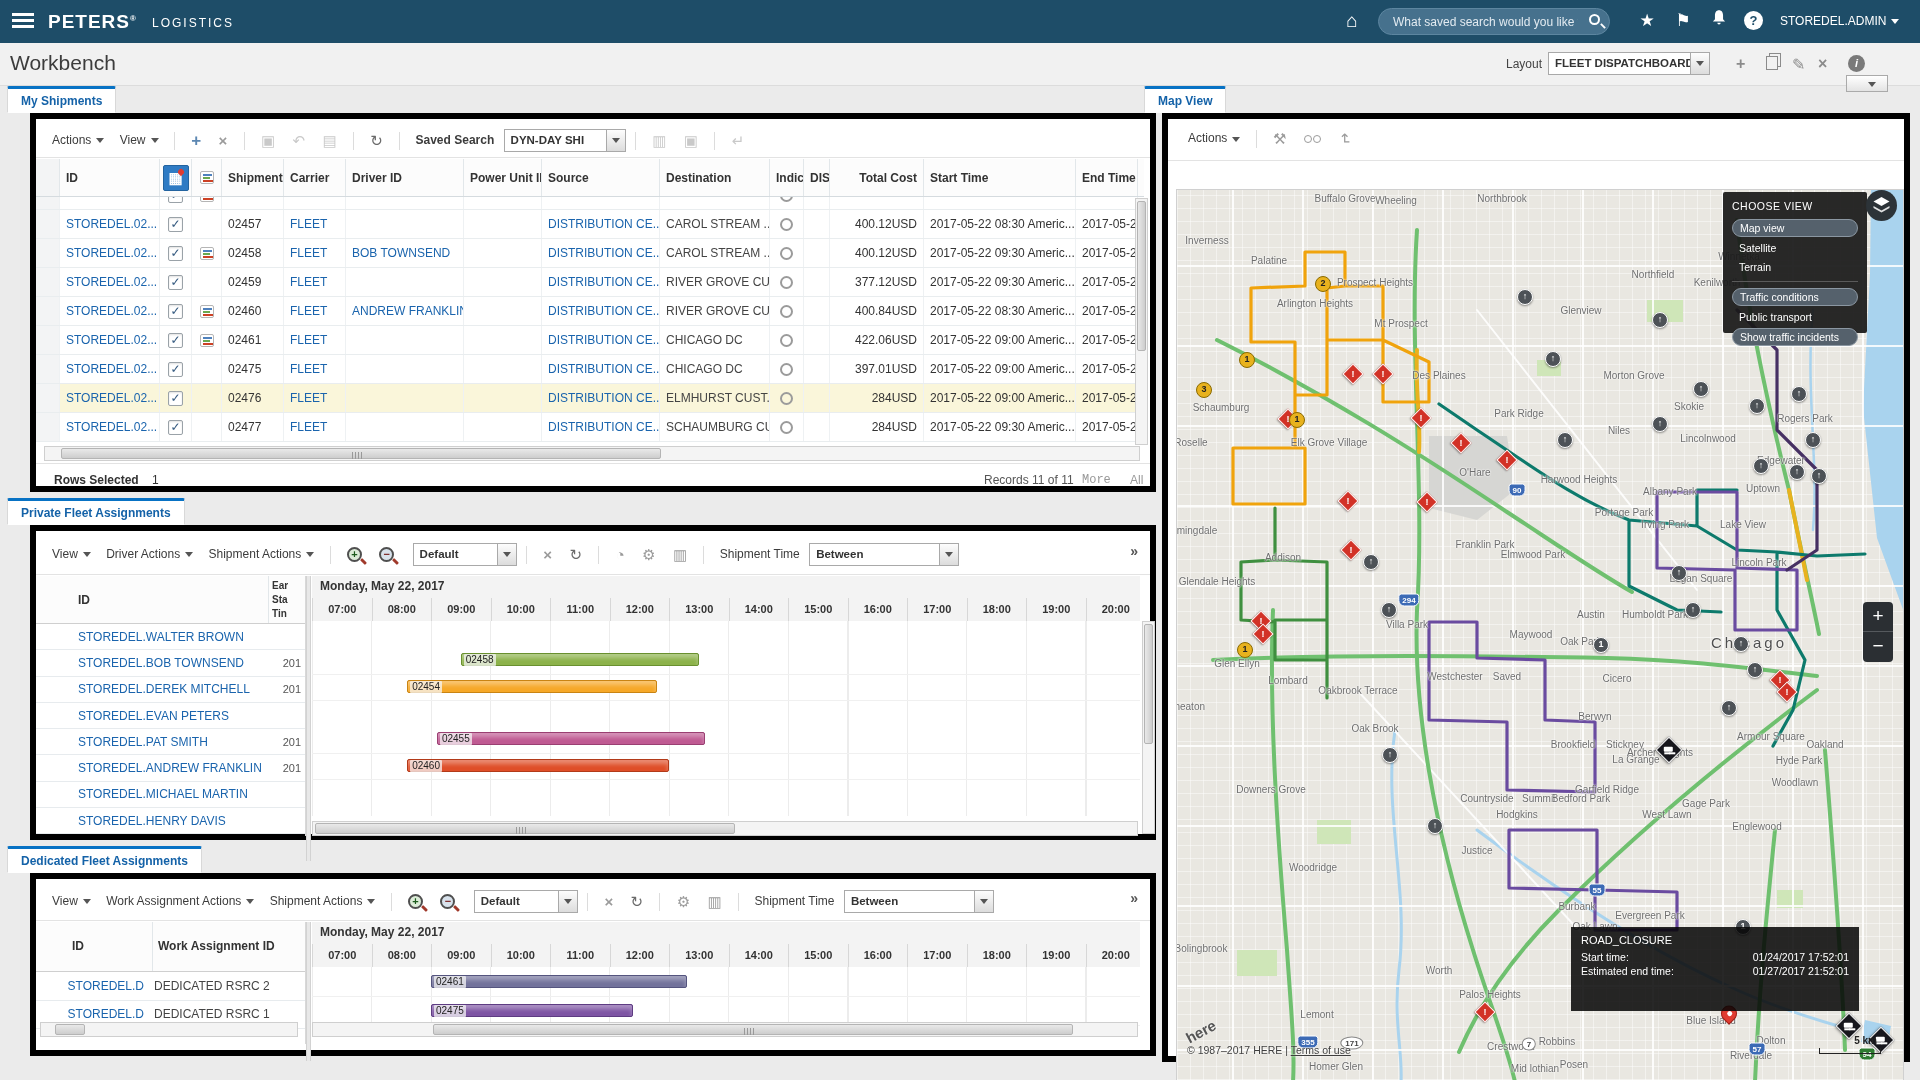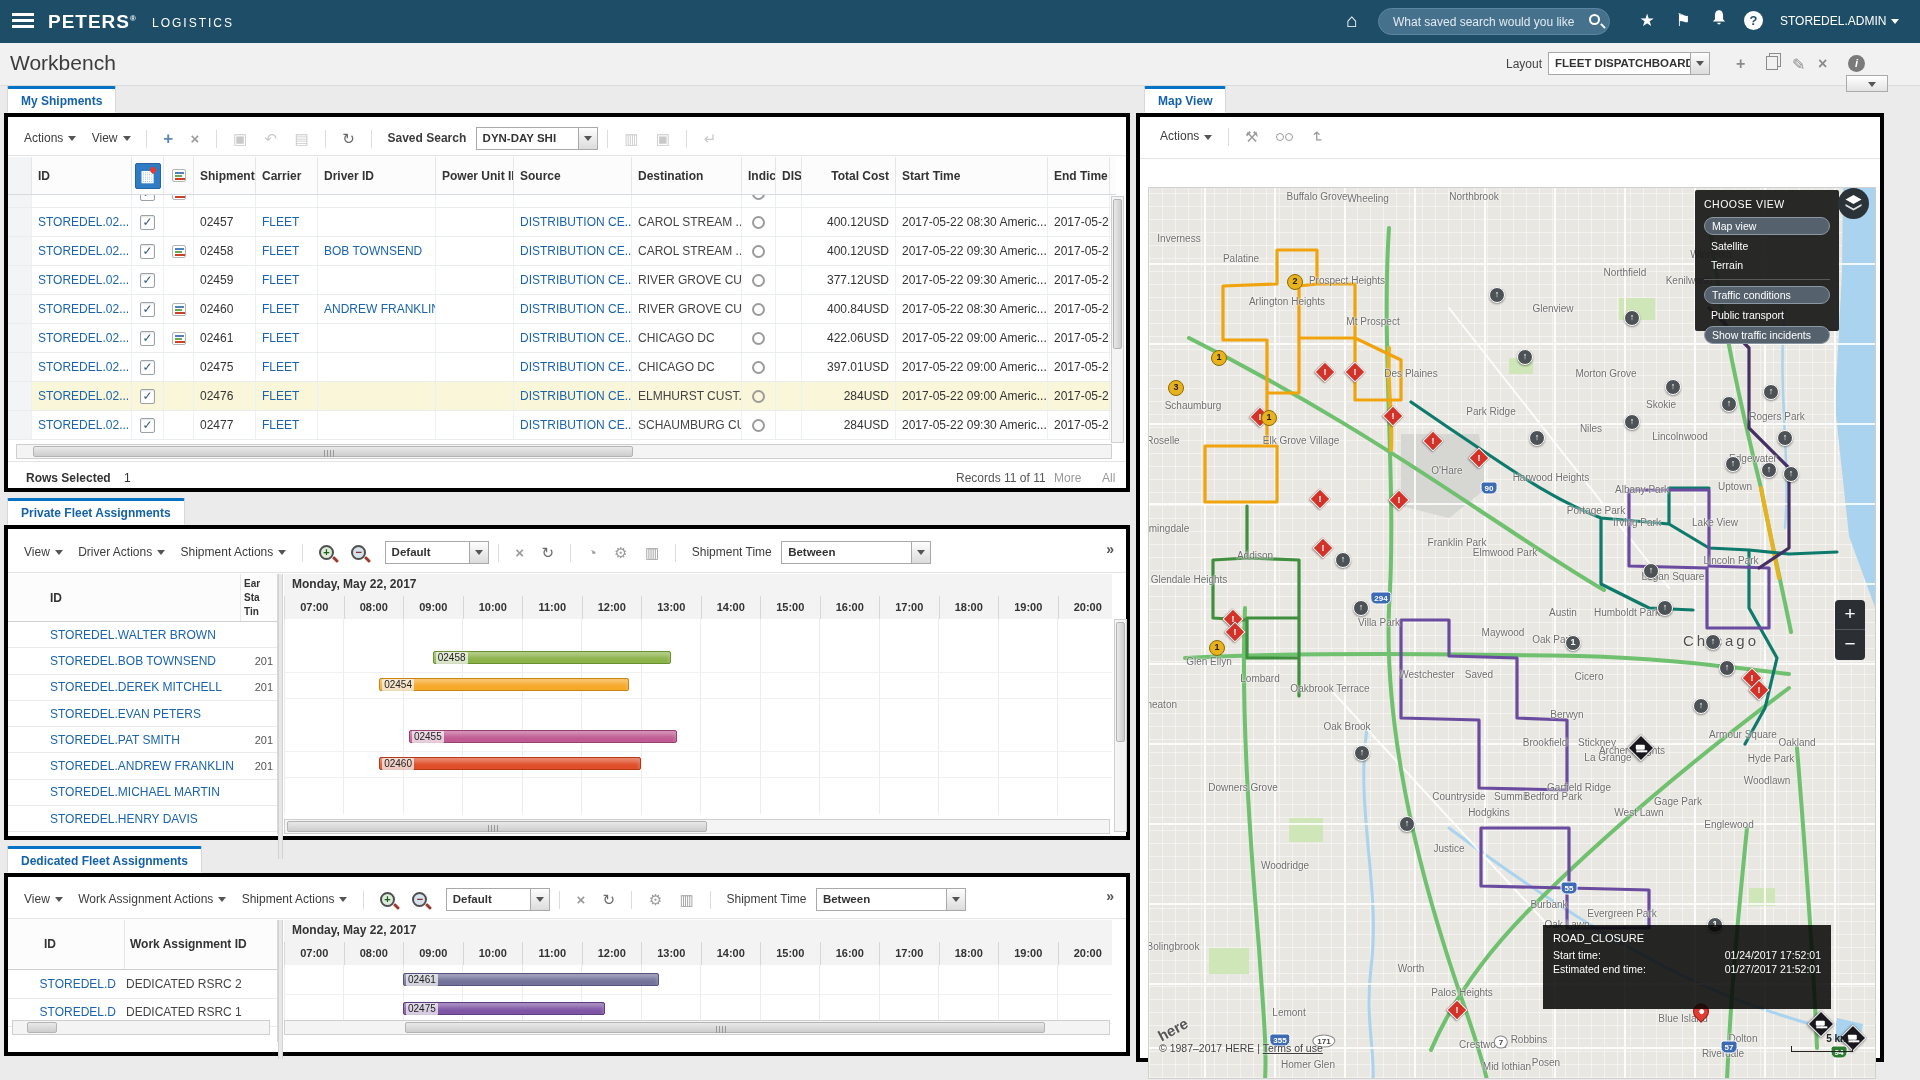--- a/index.html
+++ b/index.html
@@ -30,21 +30,21 @@
   .combo .ctext{position:absolute;left:6px;top:4px;white-space:nowrap;overflow:hidden;font-weight:bold;}
   .cbtn{position:absolute;right:0;top:0;width:19px;height:100%;background:linear-gradient(#fdfdfd,#dcdcdc);border-left:1px solid #a9a9a9;text-align:center;}
   .cbtn .car{margin:0;position:absolute;left:5px;top:8px;}
   .sub-ic{position:absolute;top:12px;font-size:16px;color:#8b8b8b;cursor:pointer;}
   .dupe{position:absolute;top:13px;width:12px;height:14px;border:1.5px solid #8b8b8b;background:#f1f1f1;box-shadow:3px -3px 0 -1px #f1f1f1,3px -3px 0 0 #8b8b8b;cursor:pointer;}
   #info-ic{position:absolute;left:1848px;top:12px;width:17px;height:17px;border-radius:50%;background:#7a7a7a;color:#fff;text-align:center;line-height:17px;font-size:11px;font-style:italic;font-weight:bold;cursor:pointer;}
   #mini-dd{position:absolute;left:1846px;top:75px;width:42px;height:17px;background:linear-gradient(#fff,#e3e3e3);border:1px solid #aaa;cursor:pointer;}
   #mini-dd .car{position:absolute;left:16px;top:6px;}
   
   .tab{position:absolute;background:#fff;border:1px solid #d8d8d8;border-bottom:1px solid #fff;border-top:3px solid #0872c4;padding:5px 13px 4px;color:#1462a8;font-weight:bold;font-size:12px;z-index:3;border-radius:2px 2px 0 0;cursor:pointer;white-space:nowrap;}
-  .pbody{position:absolute;background:#fff;border:4px solid #000000;z-index:2;}
+  .pbody{position:absolute;background:#fff;border:6px solid #000000;z-index:2;margin-left:26px;}
   .tbar{position:absolute;left:0;top:0;width:100%;border-bottom:1px solid #e3e3e3;background:#fff;}
   .mi{display:inline-block;font-size:12px;color:#3c3c3c;margin:0 6px;cursor:pointer;white-space:nowrap;}
   .sep{display:inline-block;width:1px;height:18px;background:#dcdcdc;vertical-align:middle;margin:0 6px;}
   .gic{display:inline-block;font-size:15px;color:#9b9b9b;margin:0 7px;cursor:pointer;vertical-align:middle;}
   .gic.blue{color:#5c87b2;font-weight:bold;font-size:17px;}
   .gic.dis{color:#c9c9c9;}
   .lens{display:inline-block;position:relative;width:15px;height:15px;border:2px solid #4f4f4f;border-radius:50%;background:#dcecd8;margin:0 7px;vertical-align:middle;text-align:center;line-height:11px;font-size:11px;font-weight:bold;color:#1c5c1c;cursor:pointer;}
   .lens:after{content:"";position:absolute;left:11px;top:11px;width:7px;height:3px;background:#a0392b;transform:rotate(45deg);border-radius:1px;}
   .lens.minus{color:#7d2a2a;background:#d8e2ec;}
   .chev{position:absolute;font-size:14px;color:#555;font-weight:bold;cursor:pointer;}
@@ -468,21 +468,21 @@
     </div>
   <div class="hscroll" style="left:8px;top:327px;width:1096px;">
     <div class="thumb" style="left:16px;width:600px;">
         <div class="grip" style="left:290px;"></div>
       </div>
   </div>
   <div style="position:absolute;left:0;top:344px;width:100%;height:34px;border-top:1px solid #e3e3e3;">
     <span style="position:absolute;left:18px;top:9px;font-weight:bold;">Rows Selected</span>
     <span style="position:absolute;left:116px;top:9px;">1</span>
     <span style="position:absolute;left:948px;top:9px;color:#555;">Records 11 of 11</span>
-    <span style="position:absolute;left:1046px;top:9px;color:#999;">More</span>
+    <span style="position:absolute;left:1046px;top:9px;color:#999;font-family:Liberation Mono, monospace;">More</span>
     <span style="position:absolute;left:1094px;top:9px;color:#999;">All</span>
   </div>
 </div>
 
 <div class="tab" style="left:7px;top:498px;">Private Fleet Assignments</div>
 <div class="pbody" style="left:4px;top:525px;width:1126px;height:315px;">
   <div class="tbar" style="height:44px;padding-top:12px;padding-left:10px;">
     <span class="mi"><span>View</span><span class="car dark"></span></span>
     <span class="mi"><span>Driver Actions</span><span class="car dark"></span></span>
     <span class="mi"><span>Shipment Actions</span><span class="car dark"></span></span>

